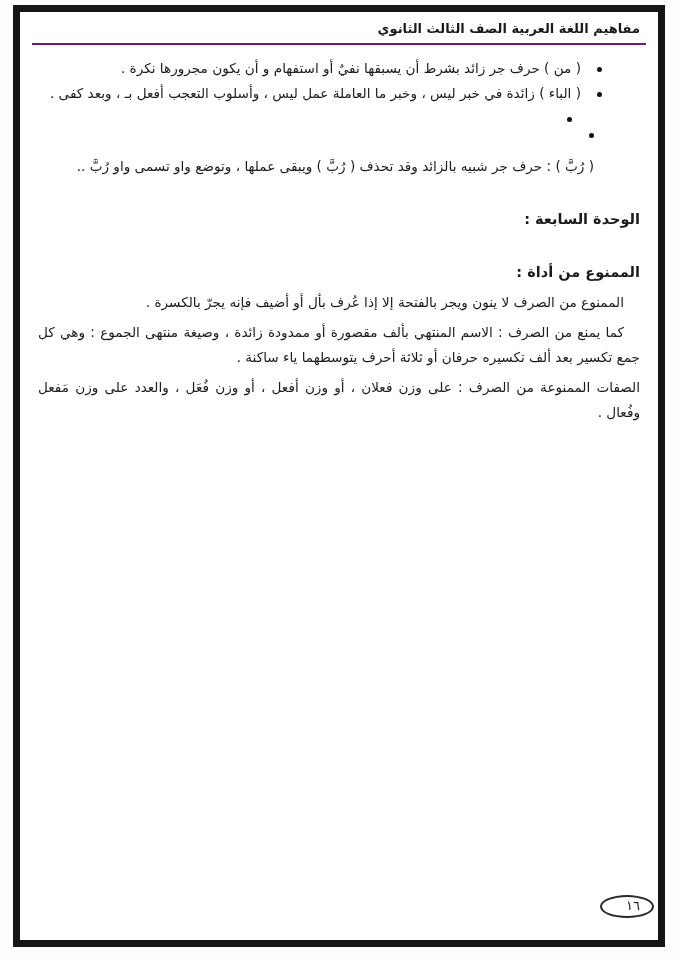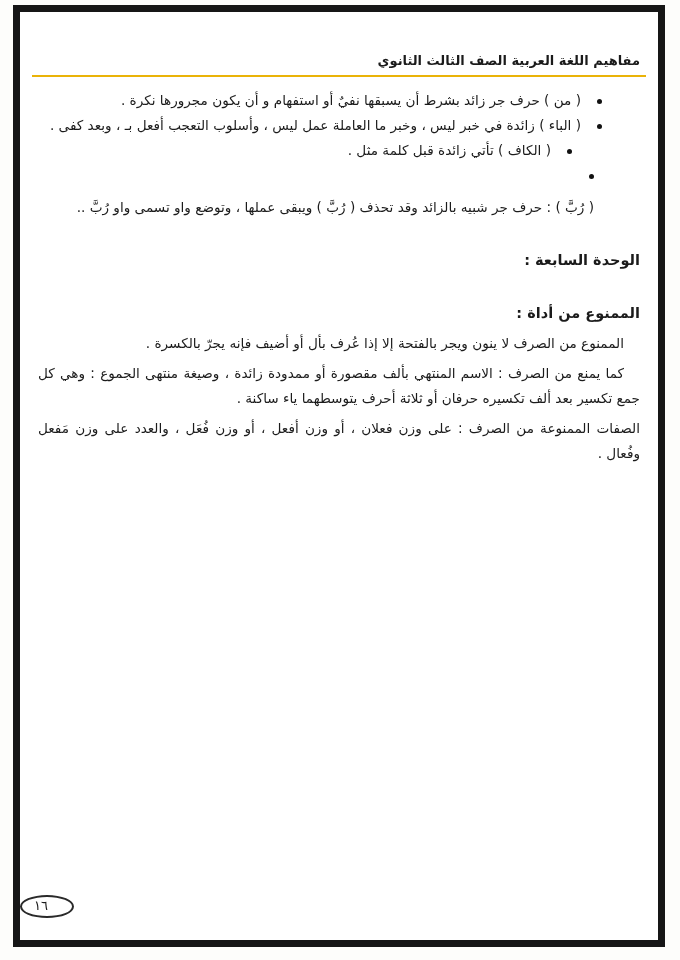--- a/index.html
+++ b/index.html
@@ -28,23 +28,22 @@
   .content {
     position: absolute;
     inset: 0;
     direction: rtl;
     color: #1b1b1b;
     padding: 0 12px;
     box-sizing: border-box;
   }
   .header {
     padding: 9px 6px 7px 6px;
-    border-bottom: 2px solid #eab308;
+    border-bottom: 2px solid #701a75;
     text-align: right;
-    margin-top: 32px;
   }
   .header-title {
     font-weight: 700;
     font-size: 13px;
     letter-spacing: 0;
   }
   .body-text {
     padding: 11px 6px 0 6px;
     font-size: 13.6px;
     line-height: 25px;
@@ -79,23 +78,23 @@
   }
   .para {
     margin: 5px 0 0 0;
     text-align: justify;
     line-height: 25px;
   }
   .para.indented { text-indent: 16px; }
   .footer {
     position: absolute;
     left: 0;
-    right: 16px;
+    right: 4px;
     bottom: 22px;
-    text-align: left;
+    text-align: right;
   }
   .page-num {
     display: inline-block;
     min-width: 26px;
     border: 2px solid #2a2a2a;
     border-radius: 50%;
     padding: 1px 12px 3px 12px;
     font-size: 13px;
     color: #1b1b1b;
     background: #fff;
@@ -121,21 +120,20 @@
             <span class="btext">( من ) حرف جر زائد بشرط أن يسبقها نفيٌ أو استفهام و أن يكون مجرورها نكرة .</span>
           </div>
 
           <div class="bullet">
             <span class="dot"></span>
             <span class="btext">( الباء ) زائدة في خبر ليس ، وخبر ما العاملة عمل ليس ، وأسلوب التعجب أفعل بـ ، وبعد كفى .</span>
           </div>
 
           <div class="bullet indent-a">
             <span class="dot"></span>
-            <span class="btext">( الكاف ) تأتي زائدة قبل كلمة مثل .</span>
           </div>
 
           <div class="bullet indent-b">
             <span class="dot"></span>
             <span class="btext">( رُبَّ ) : حرف جر شبيه بالزائد وقد تحذف ( رُبَّ ) ويبقى عملها ، وتوضع واو تسمى واو رُبَّ ..</span>
           </div>
 
 
         </div>
 

